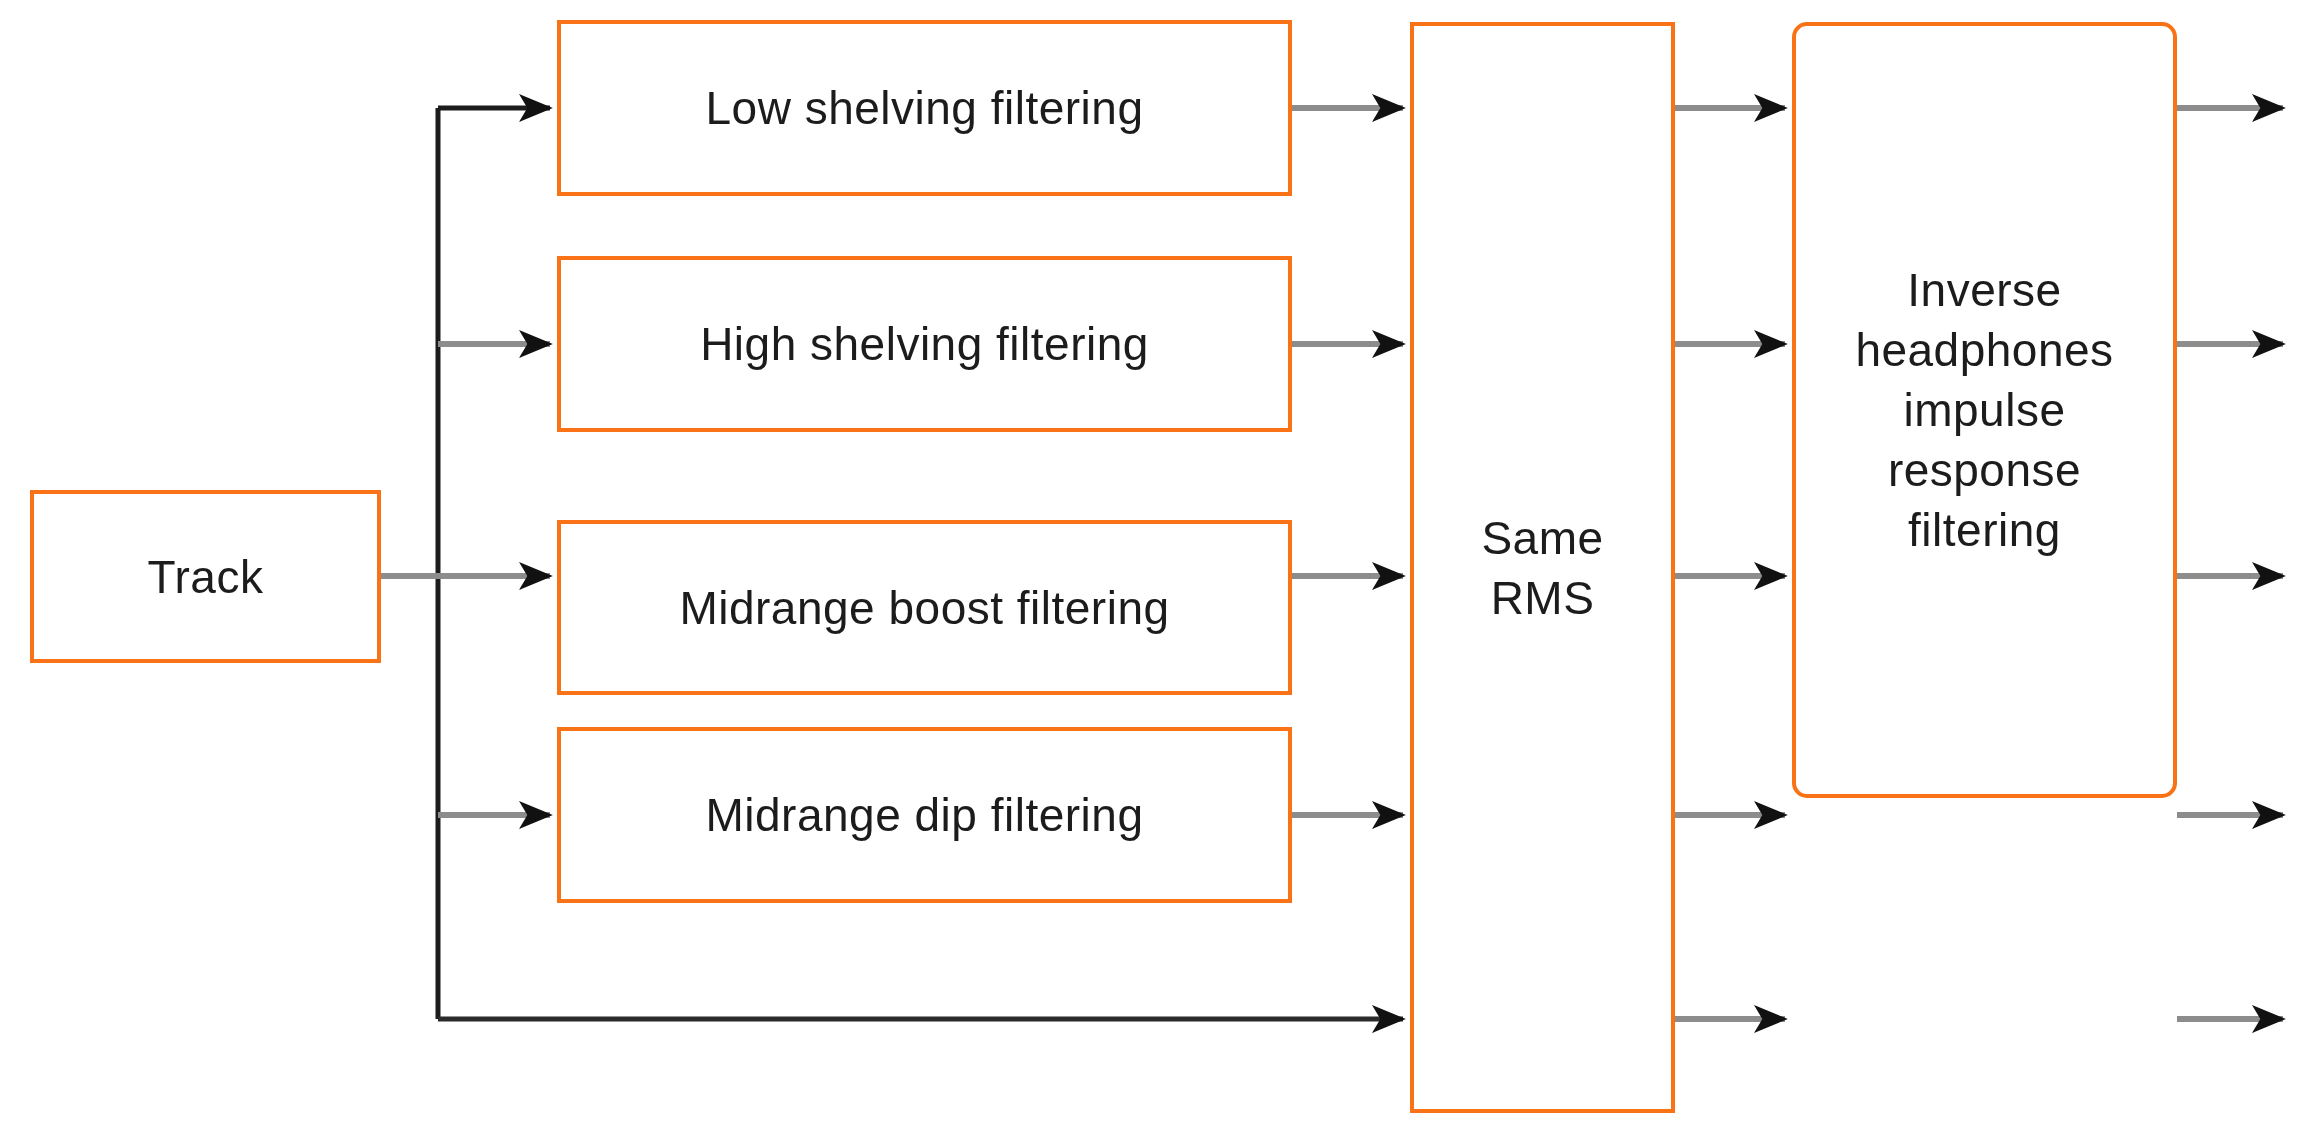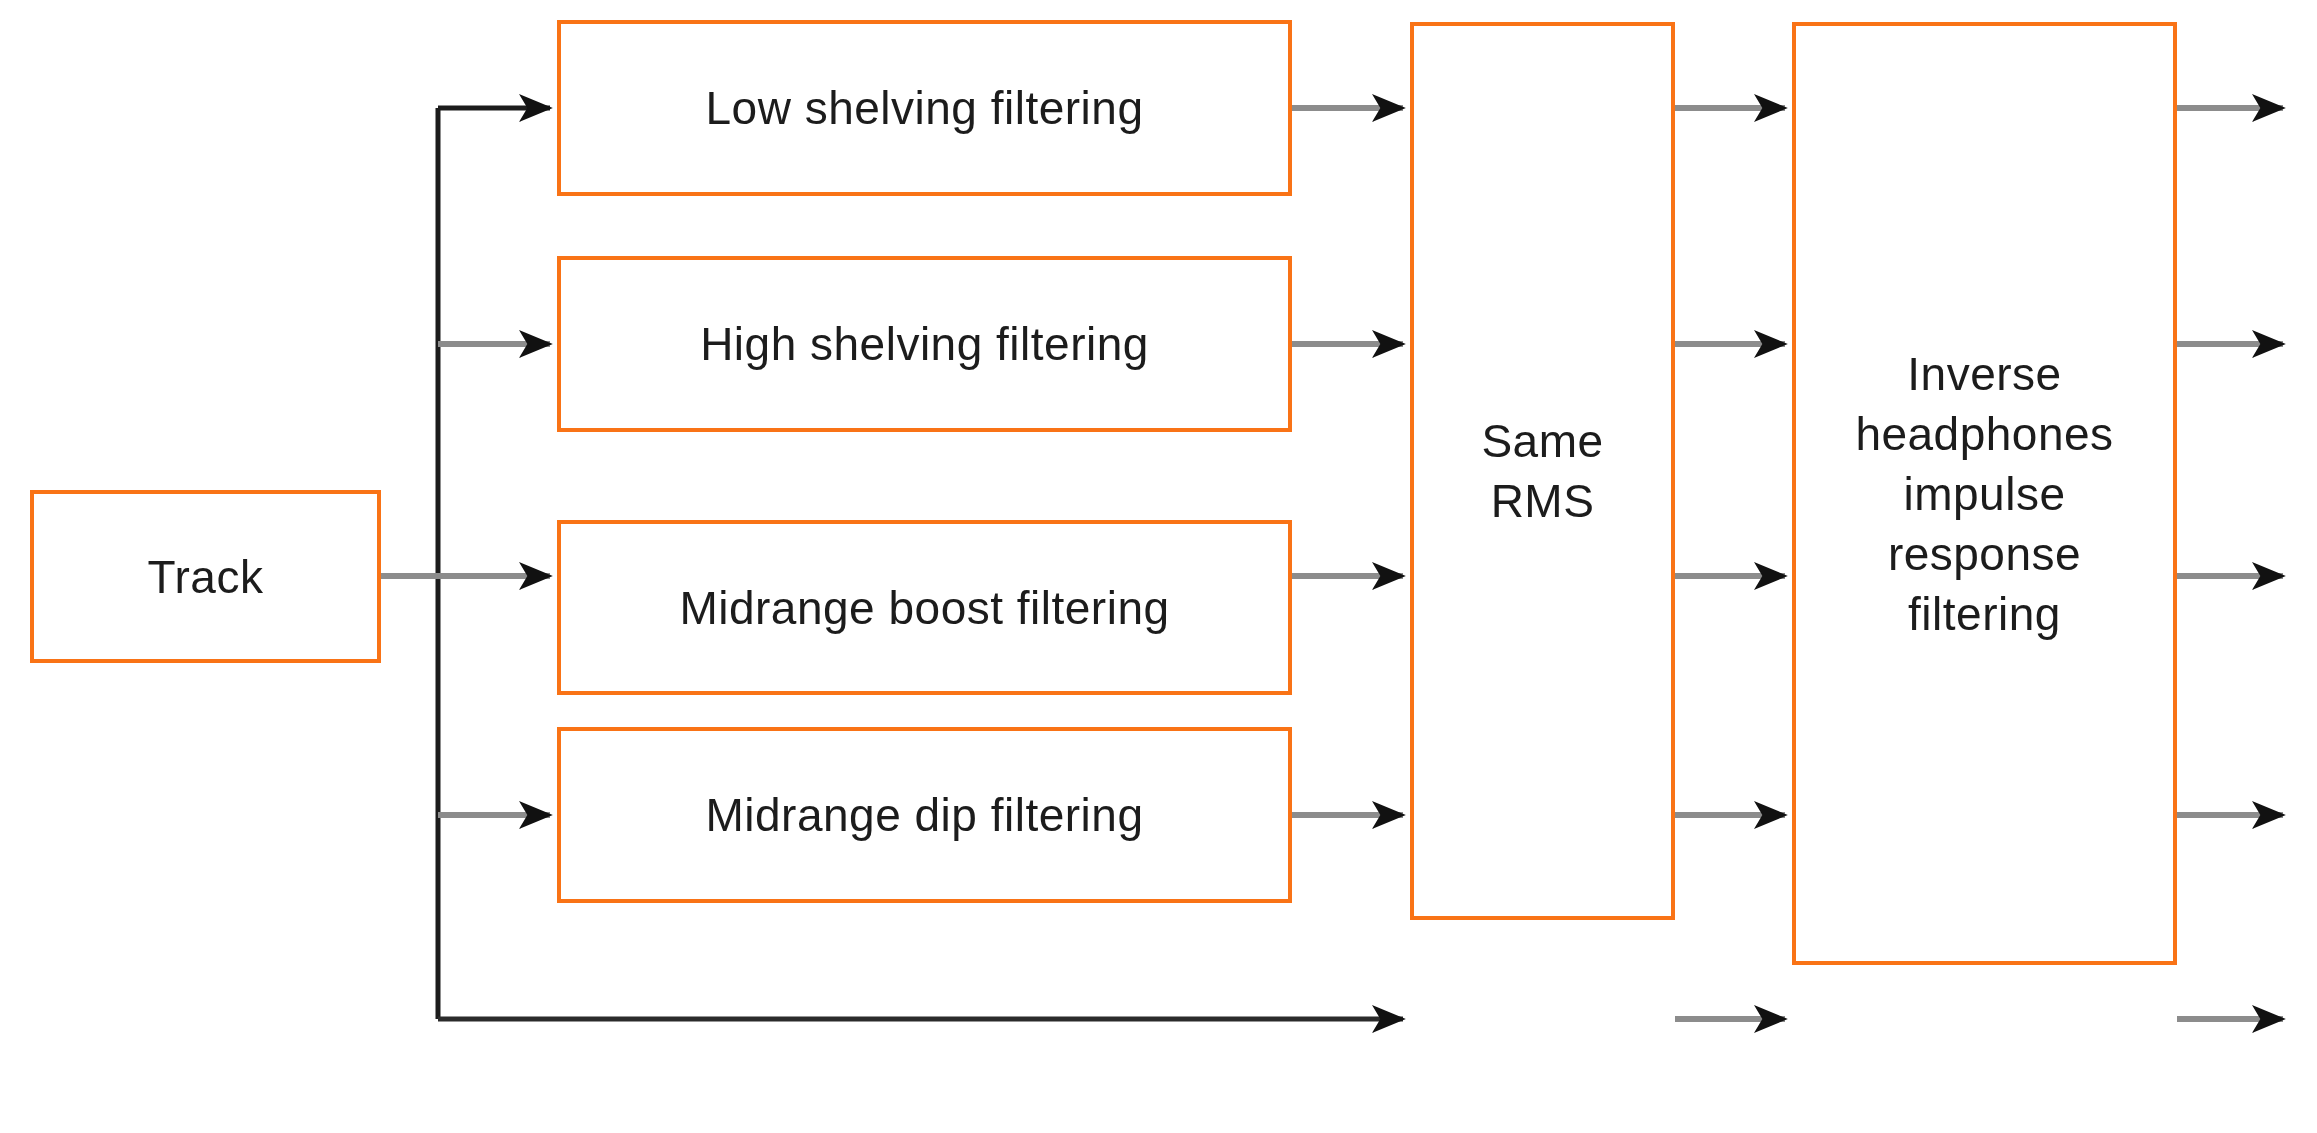--- a/index.html
+++ b/index.html
@@ -39,22 +39,22 @@
     line-height: 60px;
     white-space: pre-line;
     letter-spacing: 0.5px;
   }
   
   #node-track   { left: 30px;   top: 490px; width: 351px; height: 173px; }
   #node-low     { left: 557px;  top: 20px;  width: 735px; height: 176px; }
   #node-high    { left: 557px;  top: 256px; width: 735px; height: 176px; }
   #node-boost   { left: 557px;  top: 488px; width: 735px; height: 175px; margin-top: 32px; }
   #node-dip     { left: 557px;  top: 727px; width: 735px; height: 176px; text-align: center; }
-  #node-rms     { left: 1410px; top: 22px;  width: 265px; height: 898px; }
-  #node-inverse { left: 1792px; top: 22px;  width: 385px; height: 943px; }
+  #node-rms     { left: 1410px; top: 22px;  width: 265px; height: 1091px; }
+  #node-inverse { left: 1792px; top: 22px;  width: 385px; height: 776px; border-radius: 15px; }
 
   .shaft  { stroke: #8c8c8c; stroke-width: 6; fill: none; }
   .trunk  { stroke: #1c1c1c; stroke-width: 5; fill: none; }
   .bypass { stroke: #2b2b2b; stroke-width: 5; fill: none; }
 </style>
 </head>
 <body>
 
 <div class="canvas">
 

